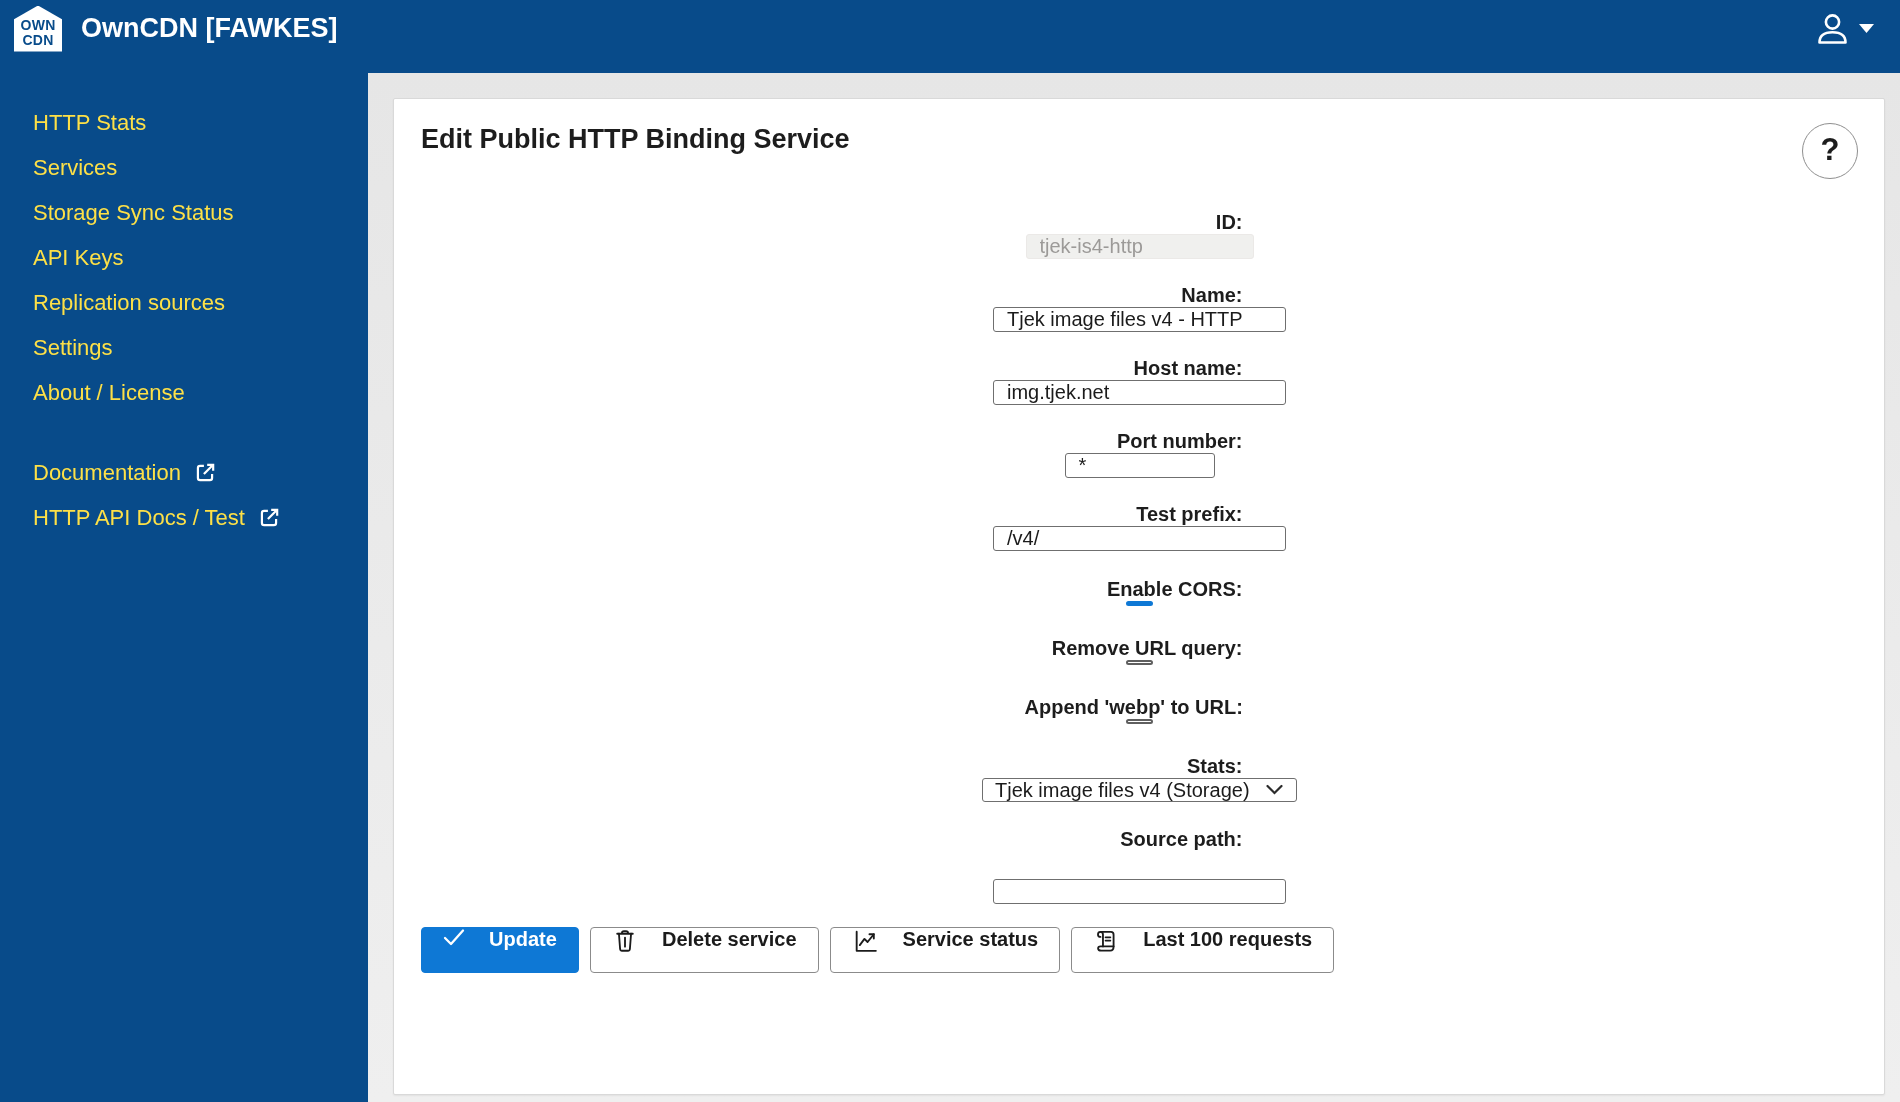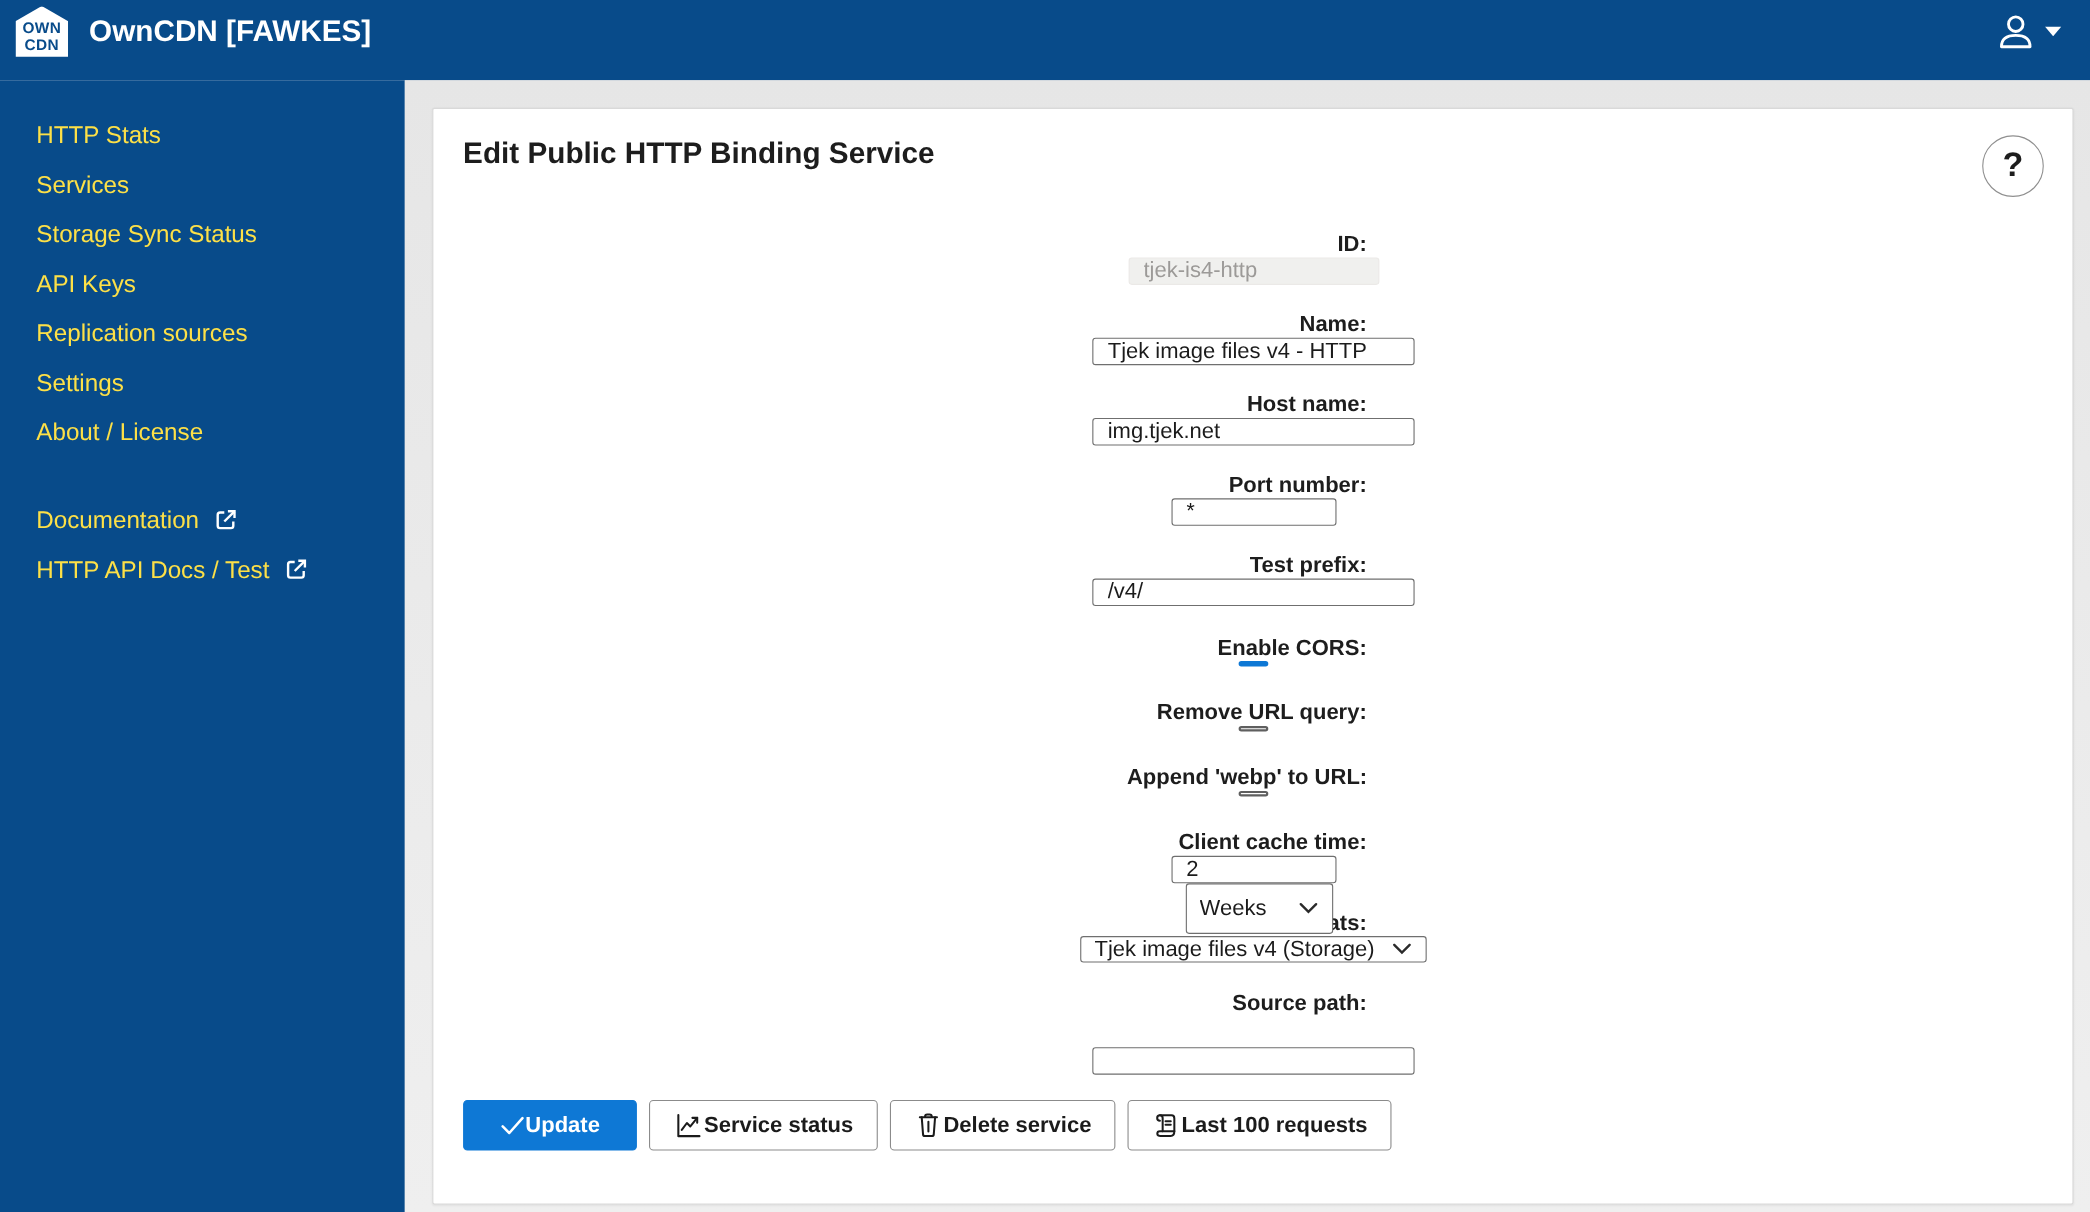--- a/index.html
+++ b/index.html
@@ -95,21 +95,21 @@
   .select-wrap select{
     width:100%;height:100%;appearance:none;-webkit-appearance:none;
     border:1px solid #6f6f6f;border-radius:3px;background:#fff;
     font-family:inherit;font-size:20px;color:#1b1b1b;padding:0 46px 0 12px;cursor:pointer;outline:none;
   }
   .select-wrap .chev{position:absolute;right:14px;top:50%;transform:translateY(-50%);pointer-events:none;}
   .unit-select{width:134px;margin-left:10px;flex-shrink:0;}
   
   .actions{display:flex;gap:11px;}
   .btn{
-    height:46px;display:inline-flex;align-items:center;gap:1px;
+    height:46px;display:inline-flex;gap:24px;
     padding:0 21px;border-radius:4px;cursor:pointer;
     font-family:inherit;font-size:20px;font-weight:700;
     background:#fff;border:1px solid #8b8b8b;color:#1b1b1b;white-space:nowrap;
   }
   .btn.primary{
     background:var(--accent-blue);border-color:var(--accent-blue);color:#fff;
     width:158px;justify-content:center;
   }
   svg{display:block;}
 </style>
@@ -226,34 +226,20 @@
         <div class="form-row check">
           <label class="form-label">Remove URL query:</label>
           <input class="checkbox" type="checkbox" style="">
         </div>
 
         <div class="form-row check">
           <label class="form-label">Append 'webp' to URL:</label>
           <input class="checkbox" type="checkbox" style="">
         </div>
 
-        <div class="form-row">
-          <label class="form-label">Client cache time:</label>
-          <input class="text-input small" type="text" value="2" style="">
-          <div class="select-wrap unit-select">
-            <select>
-              <option>Weeks</option>
-            </select>
-            <span class="chev">
-              <svg width="17" height="11" viewBox="0 0 17 11" fill="none" stroke="#2b2b2b" stroke-width="2.2" stroke-linecap="round">
-                  <polyline points="1.5,1.5 8.5,8.5 15.5,1.5"></polyline>
-                </svg>
-            </span>
-          </div>
-        </div>
 
         <div class="form-row">
           <label class="form-label">Stats:</label>
           <div class="select-wrap grow">
             <select>
               <option>Tjek image files v4 (Storage)</option>
             </select>
             <span class="chev">
               <svg width="17" height="11" viewBox="0 0 17 11" fill="none" stroke="#2b2b2b" stroke-width="2.2" stroke-linecap="round">
                   <polyline points="1.5,1.5 8.5,8.5 15.5,1.5"></polyline>
@@ -273,39 +259,39 @@
           <span>
             <svg width="22" height="18" viewBox="0 0 22 18" fill="none" stroke="#fff" stroke-width="2.3" stroke-linecap="round" stroke-linejoin="round">
                 <polyline points="2,10 8,16 20,2.5"></polyline>
               </svg>
           </span>
           <span>Update</span>
         </button>
 
         <button class="btn">
           <span>
-            <svg width="27" height="27" viewBox="0 0 26 26" fill="none" stroke="#1b1b1b" stroke-width="1.8" stroke-linecap="round" stroke-linejoin="round">
-              <path d="M4.5 3.5 V22 H23"></path>
-              <polyline points="7.5,16.5 12,10.5 15,13.5 21,6"></polyline>
-              <polyline points="16.8,6 21,6 21,10.2"></polyline>
-            </svg>
-          </span>
-          <span>Service status</span>
-        </button>
-
-        <button class="btn">
-          <span>
             <svg width="26" height="26" viewBox="0 0 24 24" fill="none" stroke="#1b1b1b" stroke-width="1.7" stroke-linecap="round" stroke-linejoin="round">
               <path d="M9.2 4.7 Q9.2 3 11 3 H13 Q14.8 3 14.8 4.7"></path>
               <path d="M4.8 5.3 H19.2"></path>
               <path d="M6.4 5.3 L7.5 19.6 Q7.6 21 9 21 H15 Q16.4 21 16.5 19.6 L17.6 5.3"></path>
               <path d="M12 9 V17.2"></path>
             </svg>
           </span>
           <span>Delete service</span>
+        </button>
+
+        <button class="btn">
+          <span>
+            <svg width="27" height="27" viewBox="0 0 26 26" fill="none" stroke="#1b1b1b" stroke-width="1.8" stroke-linecap="round" stroke-linejoin="round">
+              <path d="M4.5 3.5 V22 H23"></path>
+              <polyline points="7.5,16.5 12,10.5 15,13.5 21,6"></polyline>
+              <polyline points="16.8,6 21,6 21,10.2"></polyline>
+            </svg>
+          </span>
+          <span>Service status</span>
         </button>
 
         <button class="btn">
           <span>
             <svg width="26" height="26" viewBox="0 0 24 24" fill="none" stroke="#1b1b1b" stroke-width="1.7" stroke-linecap="round" stroke-linejoin="round">
               <path d="M19 17 V6.2 Q19 3.6 16.6 3.6 H6.9 A2.3 2.3 0 0 0 6.9 8.2"></path>
               <path d="M6.9 3.6 A2.3 2.3 0 0 1 9.2 5.9 V17"></path>
               <path d="M11.6 8.6 H16 M11.6 11.6 H16"></path>
               <path d="M9.2 17 H19 Q19 20.9 15.9 20.9 H7.5 Q4.7 20.9 4.7 19 Q4.7 17 6.9 17 H9.2"></path>
             </svg>

